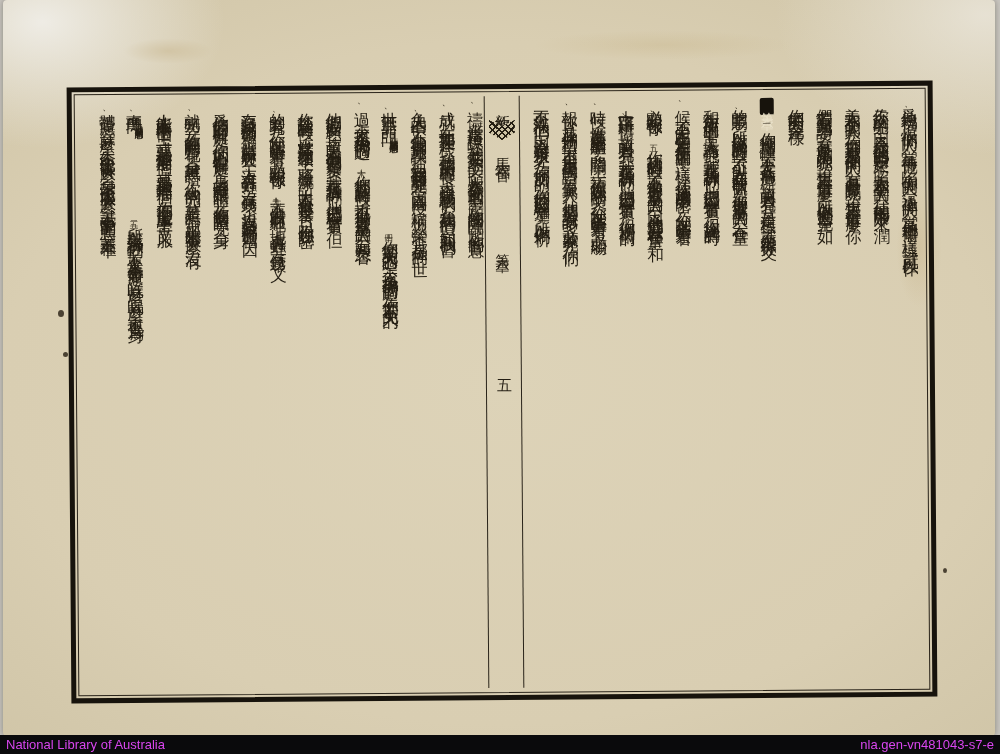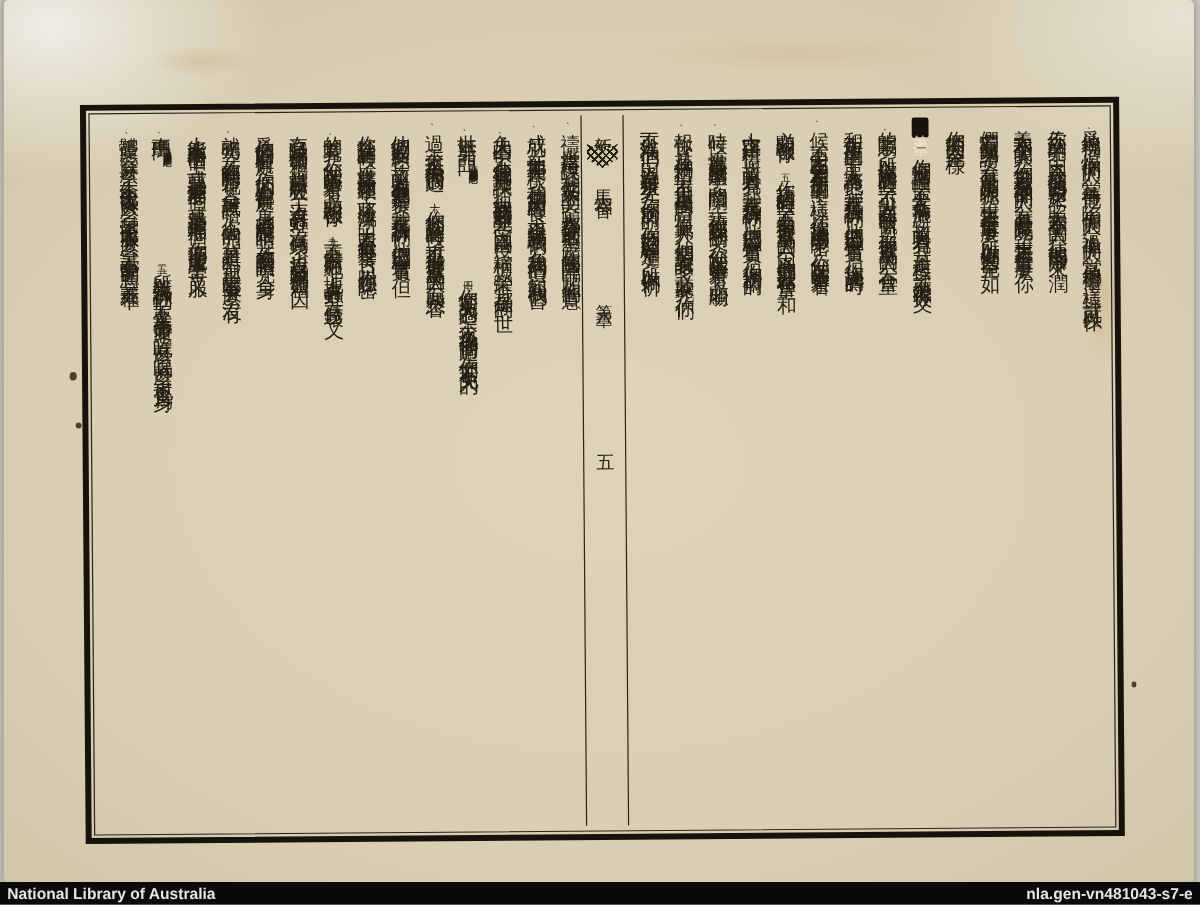--- a/index.html
+++ b/index.html
@@ -151,16 +151,16 @@
           <div class="col"><span class="ch">十</span><span class="ch">字</span><span class="ch">路</span><span class="ch">口</span><span class="ch">祈</span><span class="ch">禱</span><span class="dot">、</span><span class="ch">故</span><span class="ch">意</span><span class="ch">叫</span><span class="ch">人</span><span class="ch">看</span><span class="ch">見</span><span class="dot">、</span><span class="ch">我</span><span class="ch">實</span><span class="ch">在</span><span class="ch">告</span><span class="ch">訴</span><span class="ch">你</span><span class="ch">們</span><span class="dot">、</span><span class="ch">他</span><span class="ch">們</span><span class="ch">已</span><span class="ch">經</span><span class="ch">得</span><span class="ch">着</span><span class="ch">賞</span><span class="ch">了</span><span class="dot">、</span><span class="verse">六</span><span class="ch">但</span><span class="ch">你</span><span class="ch">們</span><span class="ch">祈</span><span class="ch">禱</span><span class="ch">的</span></div>
           <div class="col"><span class="ch">時</span><span class="ch">候</span><span class="dot">、</span><span class="ch">應</span><span class="ch">當</span><span class="ch">進</span><span class="ch">嚴</span><span class="ch">密</span><span class="ch">的</span><span class="ch">屋</span><span class="ch">子</span><span class="dot">、</span><span class="ch">將</span><span class="ch">門</span><span class="ch">關</span><span class="ch">上</span><span class="dot">、</span><span class="ch">祈</span><span class="ch">禱</span><span class="ch">你</span><span class="ch">在</span><span class="ch">隱</span><span class="ch">密</span><span class="ch">的</span><span class="ch">父</span><span class="dot">、</span><span class="ch">你</span><span class="ch">父</span><span class="ch">在</span><span class="ch">隱</span><span class="ch">密</span><span class="ch">中</span><span class="ch">察</span><span class="ch">看</span><span class="dot">、</span><span class="ch">必</span><span class="ch">顯</span><span class="ch">明</span></div>
           <div class="col"><span class="ch">報</span><span class="ch">你</span><span class="dot">、</span><span class="verse">七</span><span class="ch">並</span><span class="ch">且</span><span class="ch">你</span><span class="ch">們</span><span class="ch">祈</span><span class="ch">禱</span><span class="dot">、</span><span class="ch">不</span><span class="ch">可</span><span class="ch">用</span><span class="ch">重</span><span class="ch">複</span><span class="ch">的</span><span class="ch">言</span><span class="ch">語</span><span class="dot">、</span><span class="ch">像</span><span class="ch">異</span><span class="ch">邦</span><span class="ch">人</span><span class="dot">、</span><span class="ch">他</span><span class="ch">們</span><span class="ch">想</span><span class="ch">着</span><span class="ch">說</span><span class="ch">話</span><span class="ch">多</span><span class="dot">、</span><span class="ch">必</span><span class="ch">蒙</span><span class="ch">聽</span><span class="ch">允</span><span class="dot">、</span><span class="verse">八</span><span class="ch">你</span><span class="ch">們</span></div>
           <div class="col"><span class="ch">不</span><span class="ch">可</span><span class="ch">效</span><span class="ch">法</span><span class="ch">他</span><span class="ch">們</span><span class="dot">、</span><span class="ch">因</span><span class="ch">爲</span><span class="ch">沒</span><span class="ch">有</span><span class="ch">祈</span><span class="ch">求</span><span class="ch">之</span><span class="ch">先</span><span class="dot">、</span><span class="ch">你</span><span class="ch">們</span><span class="ch">所</span><span class="ch">需</span><span class="ch">的</span><span class="dot">、</span><span class="ch">你</span><span class="ch">們</span><span class="ch">的</span><span class="ch">父</span><span class="ch">已</span><span class="ch">經</span><span class="ch">知</span><span class="ch">道</span><span class="ch">了</span><span class="dot">、</span><span class="verse">九</span><span class="ch">所</span><span class="ch">以</span><span class="ch">你</span><span class="ch">們</span><span class="ch">祈</span></div>
         </div>
 
     </div>
   </div>
 </div>
 
-<div class="bar" style="background: rgb(10, 10, 12); color: #e5e5e5; font-weight: bold;">
+<div class="bar" style="background: rgb(10, 10, 12); color: #d946ef;">
   <span>National Library of Australia</span>
   <span>nla.gen-vn481043-s7-e</span>
 </div>
 
 </body></html>

